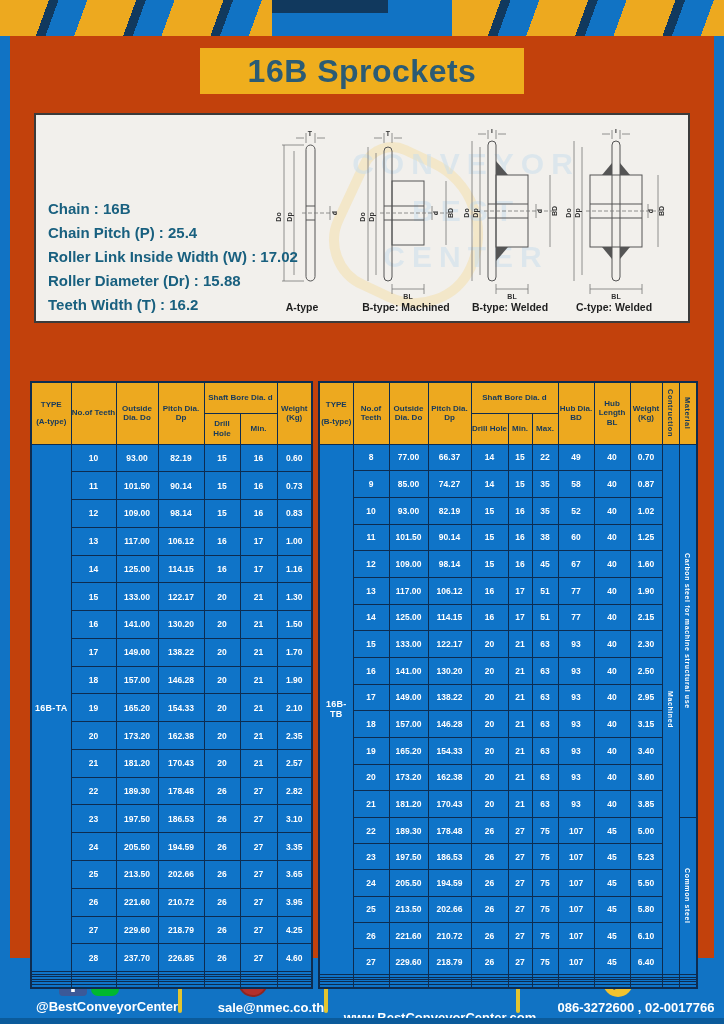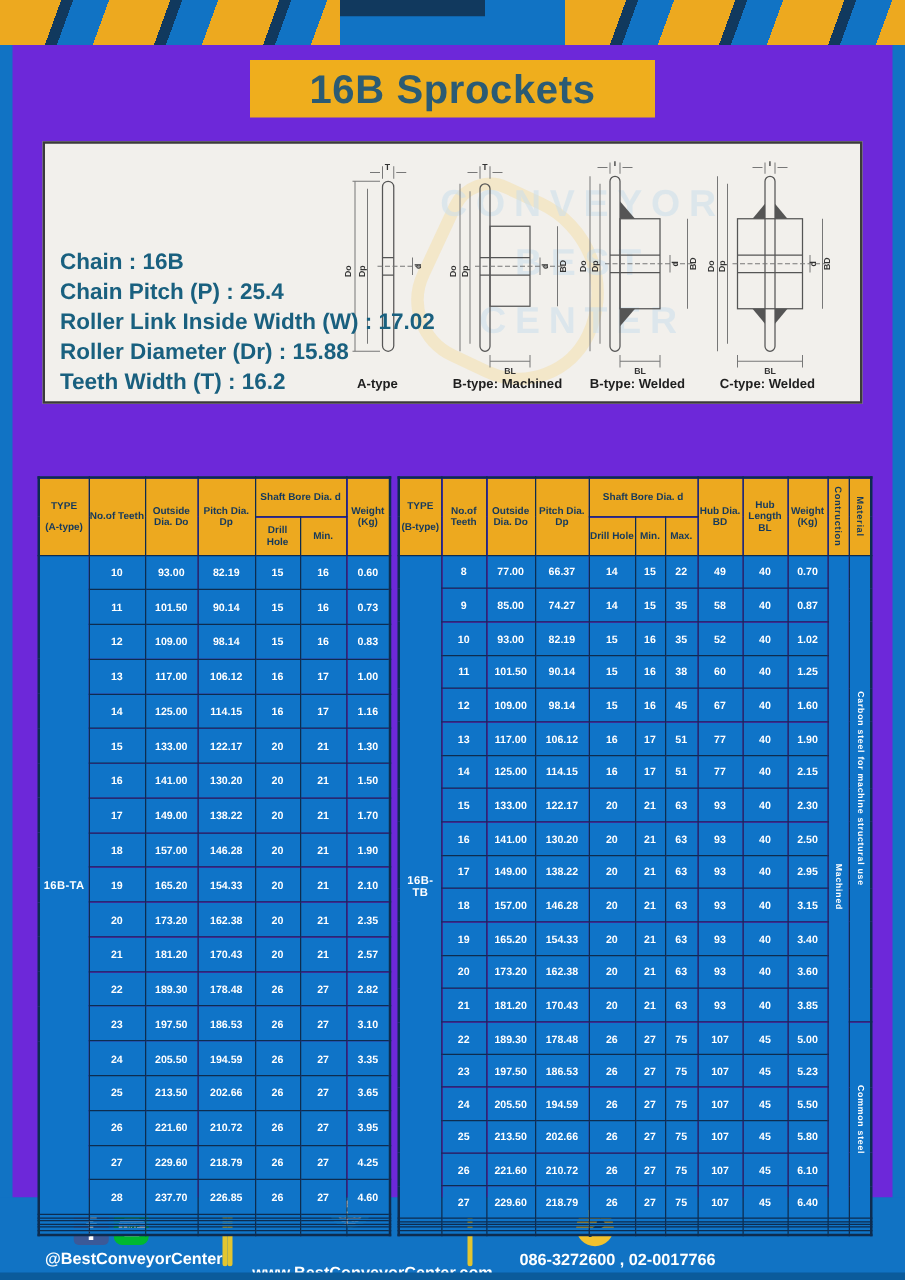--- a/index.html
+++ b/index.html
@@ -9,34 +9,34 @@
     font-family:"Liberation Sans","DejaVu Sans",sans-serif;
     -webkit-font-smoothing:antialiased;
   }
   
   .hz-mid{position:absolute;top:0;left:192px;width:196px;height:13px;background:#11395E;}
   .hz{position:absolute;top:0;height:36px;
       background:repeating-linear-gradient(110deg,#EDA91F 0 46px,#11395E 46px 55px,#1173C4 55px 82px);}
   .hz-left{left:0;width:272px;}
   .hz-right{right:0;width:272px;}
   
-  .page{position:absolute;left:10px;top:36px;width:704px;height:922px;background:#6d28d9;}
+  .page{position:absolute;left:10px;top:36px;width:704px;height:922px;background:#c2410c;}
   
   .banner{position:absolute;left:190px;top:12px;width:324px;height:46px;background:#EFAE1D;
           display:flex;align-items:center;justify-content:center;}
   .banner-text{font-size:32px;font-weight:bold;color:#2B5B74;letter-spacing:0.5px;}
   
   .spec-panel{position:absolute;left:24px;top:77px;width:652px;height:206px;background:#F2F0EC;
               border:2px solid #3B3B3B;overflow:hidden;}
   .watermark{position:absolute;left:220px;top:26px;width:420px;text-align:center;z-index:0;
              color:#CBDFEC;opacity:0.55;font-weight:bold;font-size:30px;letter-spacing:7px;line-height:1.55;}
   .wm-star{position:absolute;left:300px;top:40px;width:130px;height:130px;z-index:0;opacity:0.45;
            border:10px solid #F3DCA0;border-radius:30% 70% 55% 45%;transform:rotate(25deg);}
   .spec-lines{position:absolute;left:12px;top:82px;z-index:2;}
-  .spec-line{font-size:18px;font-weight:bold;color:#19607F;line-height:24px;white-space:nowrap;}
+  .spec-line{font-size:15px;font-weight:bold;color:#19607F;line-height:24px;white-space:nowrap;}
   .drawings{position:absolute;left:214px;top:4px;right:4px;bottom:4px;display:flex;
             justify-content:flex-start;z-index:1;}
   .draw-slot{width:104px;display:flex;flex-direction:column;align-items:center;justify-content:flex-end;}
   .draw-caption{font-size:10.5px;font-weight:bold;color:#1F1F1F;height:16px;white-space:nowrap;}
   .draw-slot svg{display:block;}
   .ln{stroke:#555;stroke-width:1;fill:none;}
   .fl{fill:#555;stroke:none;}
   .dim{stroke:#777;stroke-width:0.8;fill:none;}
   .dimtxt{font-size:7px;fill:#333;font-weight:bold;}
   
@@ -810,20 +810,29 @@
         </div>
       <div class="lineic">
         <div class="line-bubble">
             <span>LINE</span>
           </div>
       </div>
     </div>
     <div class="f-label">@BestConveyorCenter</div>
   </div>
   <div class="f-sep"></div>
+  <div class="f-group g2">
+    <div class="icon-circle mail">
+      <svg width="18" height="14" viewBox="0 0 18 14">
+          <rect x="0.5" y="0.5" width="17" height="13" rx="1.5" fill="#fff"></rect>
+          <path d="M1 1.5 L9 8 L17 1.5" stroke="#B3302C" stroke-width="1.4" fill="none"></path>
+        </svg>
+    </div>
+    <div class="f-label">sale@nmec.co.th</div>
+  </div>
   <div class="f-sep"></div>
   <div class="f-group g3">
     <div class="icon-circle globe">
       <svg width="24" height="24" viewBox="0 0 24 24" fill="none" stroke="#fff" stroke-width="1.6">
           <circle cx="12" cy="12" r="9"></circle>
           <ellipse cx="12" cy="12" rx="4" ry="9"></ellipse>
           <line x1="3" y1="12" x2="21" y2="12"></line>
           <line x1="4.2" y1="7" x2="19.8" y2="7"></line>
           <line x1="4.2" y1="17" x2="19.8" y2="17"></line>
         </svg>

